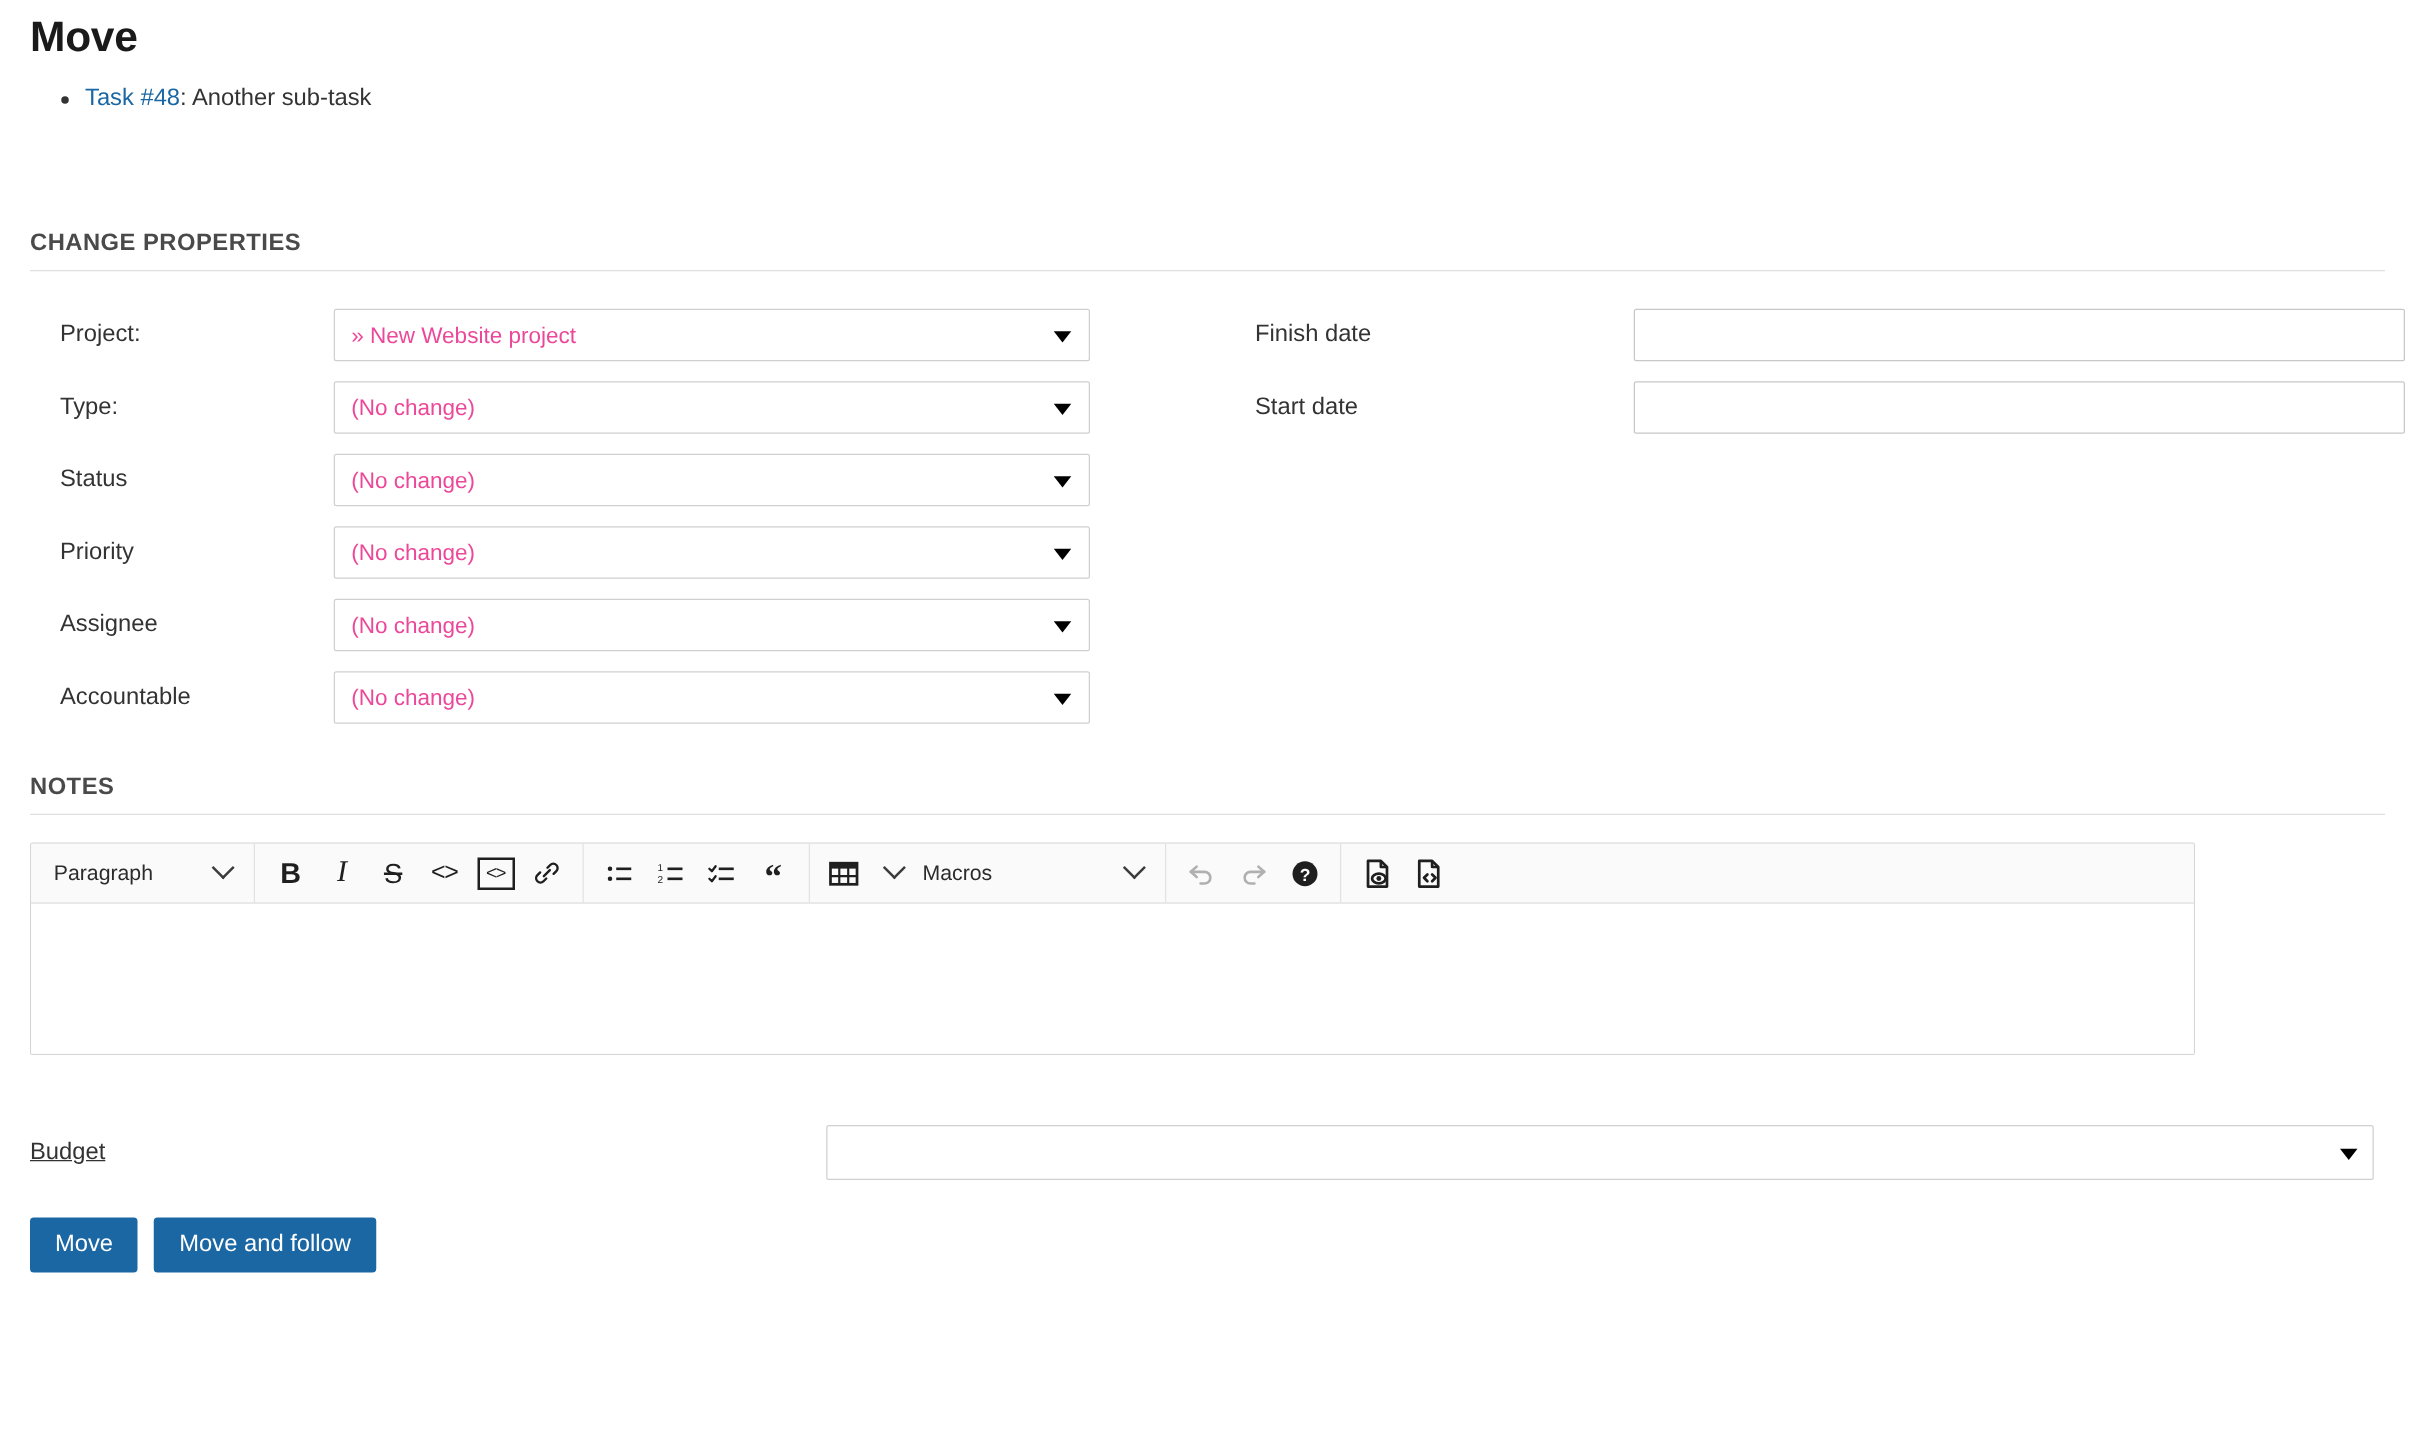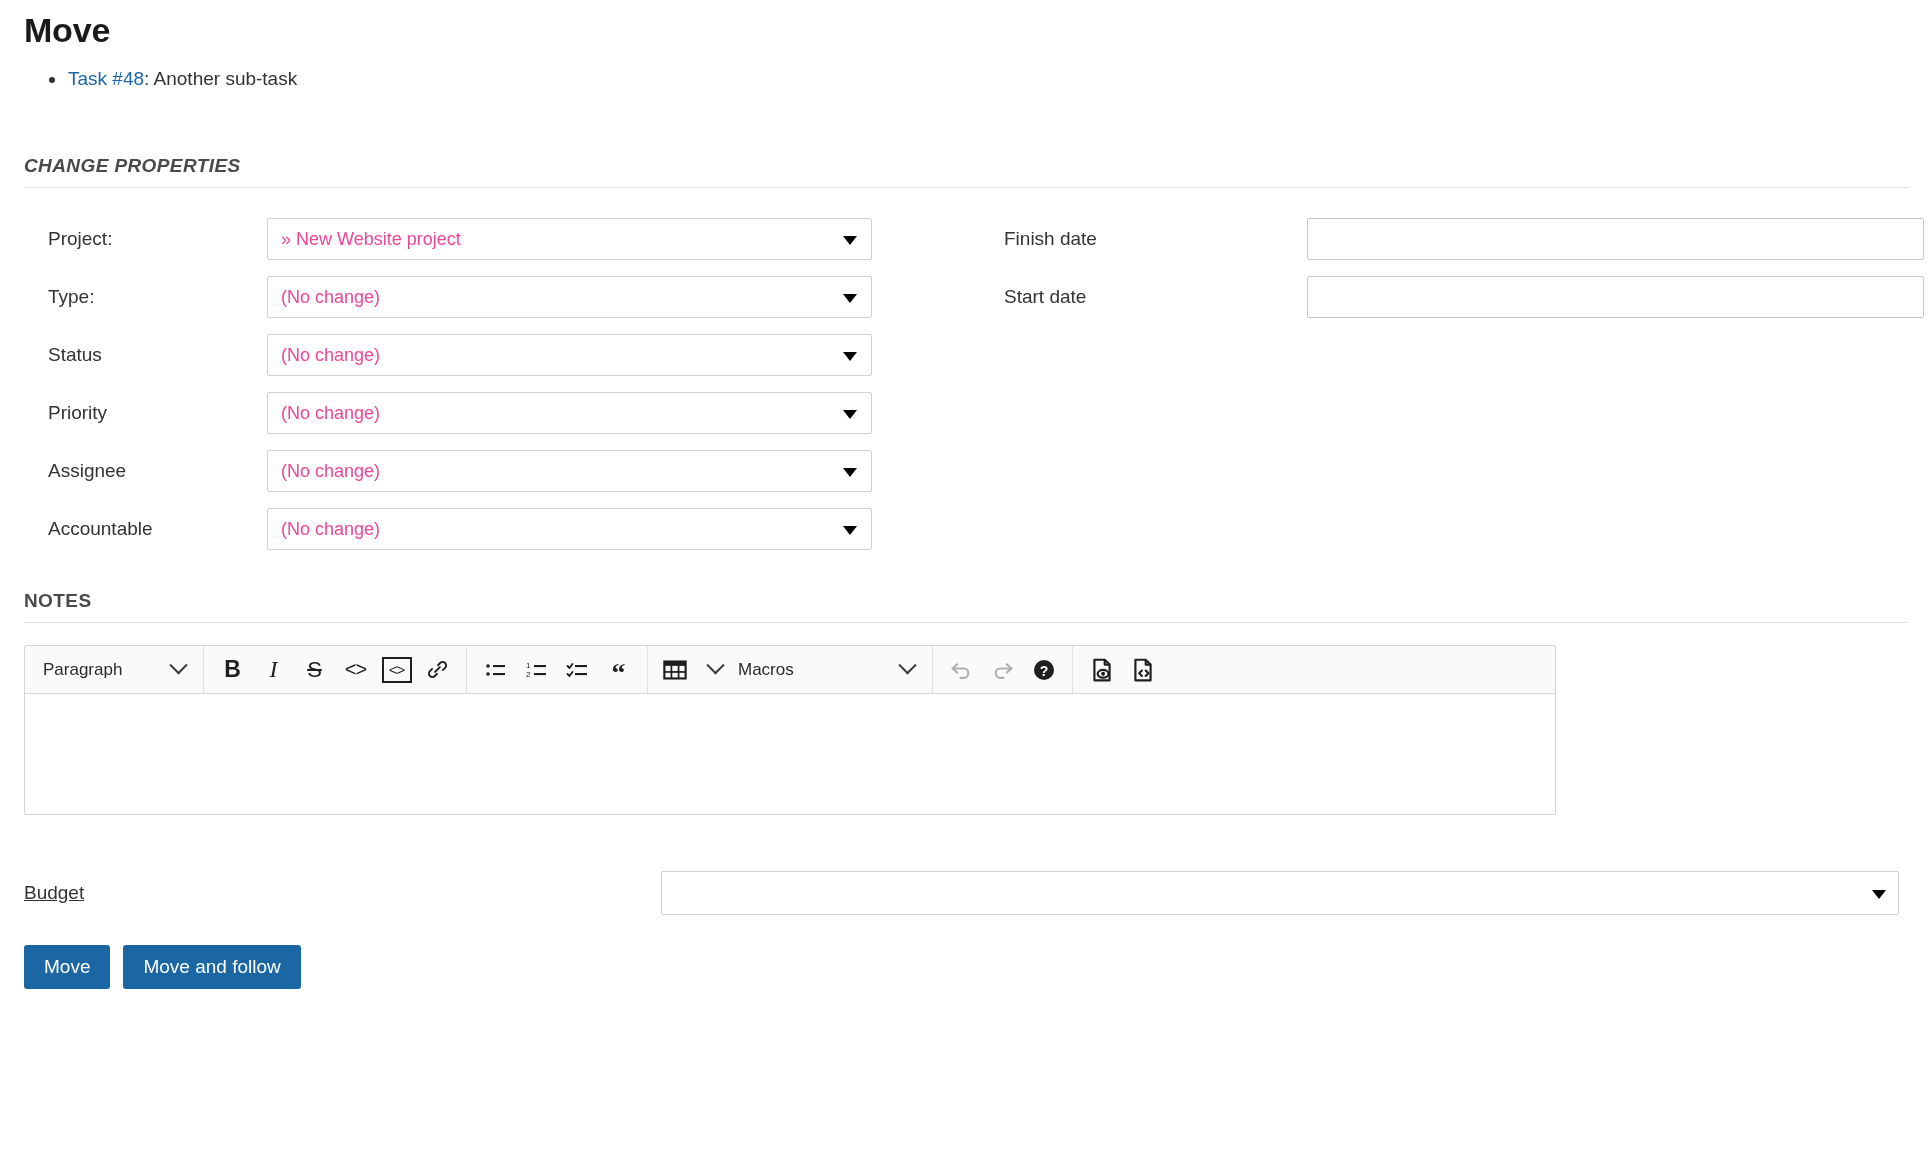--- a/index.html
+++ b/index.html
@@ -57,21 +57,21 @@
   .section-heading {
     font-size: 19px;
     font-weight: bold;
     color: #4a4a4a;
     letter-spacing: 0.4px;
     text-transform: uppercase;
     padding-bottom: 10px;
     border-bottom: 1px solid #e0e0e0;
     margin: 0;
   }
-  #change-properties-heading { margin-top: 62px; font-style: italic; }
+  #change-properties-heading { margin-top: 91px; }
   #notes-heading { margin-top: 50px; }
 
   
   .properties {
     position: relative;
     margin-top: 22px;
     height: 330px;
   }
   .col-left  { position: absolute; left: 0;   top: 0; width: 940px; }
   .col-right { position: absolute; left: 958px; top: 0; width: 926px; }
@@ -125,21 +125,21 @@
     width: 617px;
     height: 42px;
     background: #ffffff;
     border: 1px solid #c8c8c8;
     border-radius: 2px;
   }
 
   
   .editor {
     margin-top: 22px;
-    width: 1532px;
+    width: 1732px;
     border: 1px solid #d5d5d5;
     border-radius: 2px;
     background: #ffffff;
   }
   .editor-toolbar {
     display: flex;
     align-items: stretch;
     height: 48px;
     background: #fafafa;
     border-bottom: 1px solid #d8d8d8;

